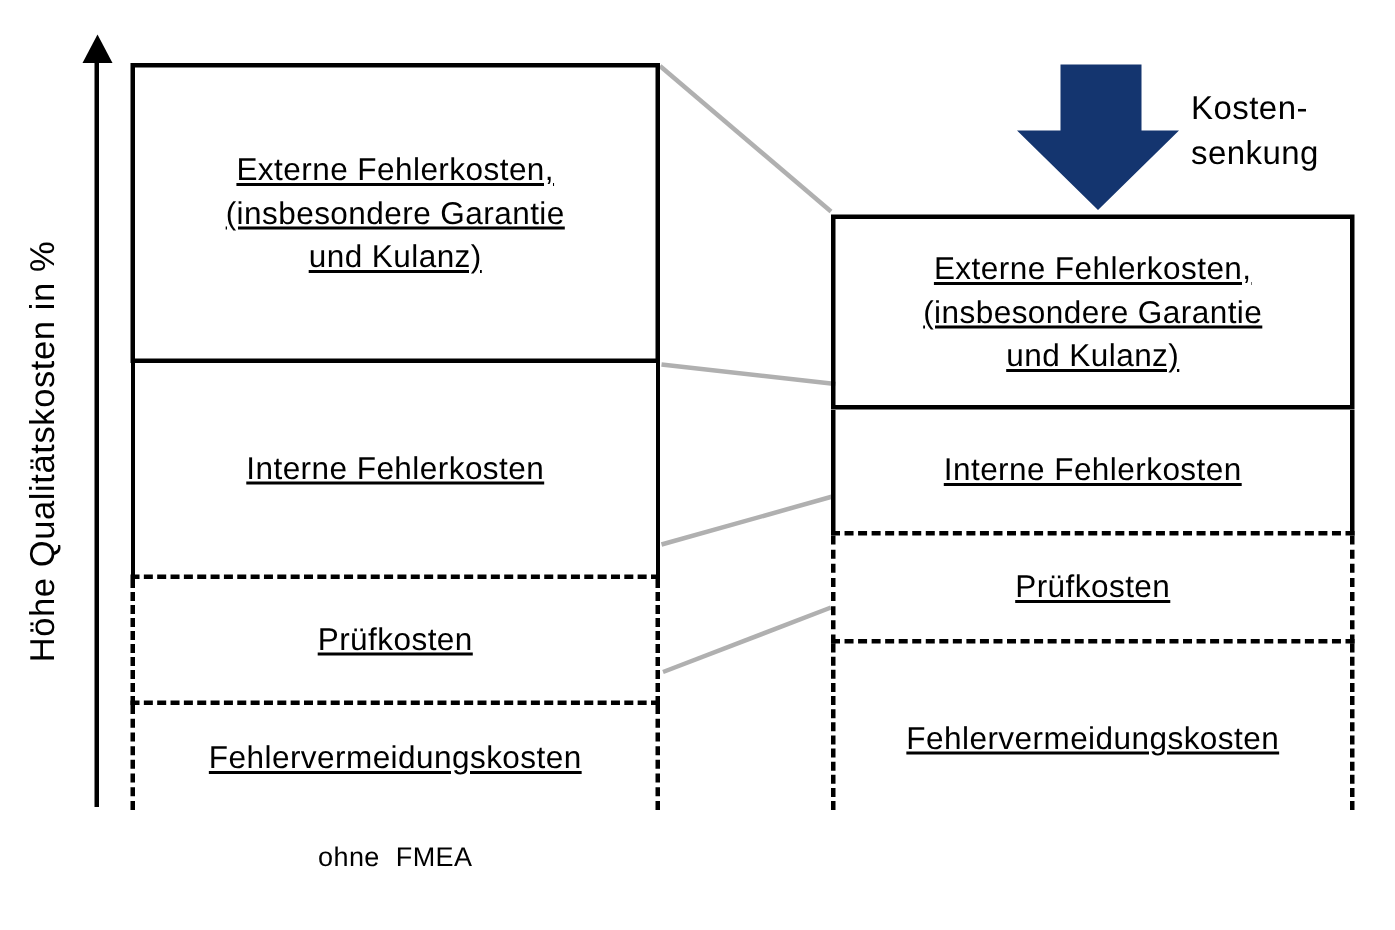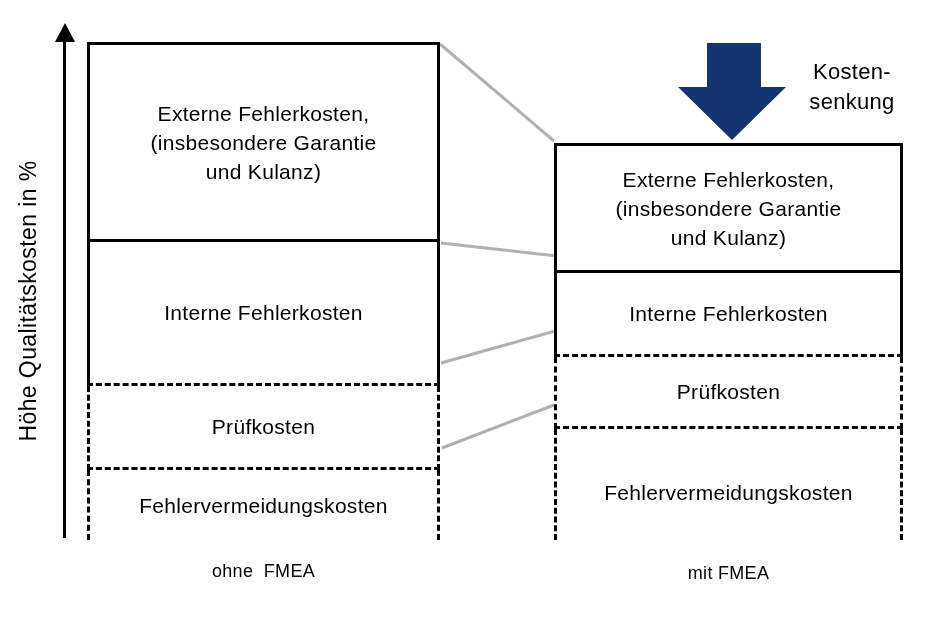--- a/index.html
+++ b/index.html
@@ -46,21 +46,21 @@
     position: absolute;
     box-sizing: border-box;
     display: flex;
     align-items: center;
     justify-content: center;
     text-align: center;
     font-size: 21px;
     line-height: 29px;
     letter-spacing: 0.3px;
   }
-  .box .lbl { white-space: pre-wrap; }
+  .box .lbl { white-space: pre-wrap; text-decoration: underline; }
   .b-solid        { border: 3px solid #000; }
   .b-solid-mid    { border: 3px solid #000; border-top: none; border-bottom: 3px dashed #000; align-items: center; }
   .b-dash-mid     { border: 3px dashed #000; border-top: none; }
   .b-dash-open    { border-left: 3px dashed #000; border-right: 3px dashed #000; border-top: none; border-bottom: none; }
 
   
   .ohne-externe { left: 87px;  top: 42px;  width: 353px; height: 200px; }
   .ohne-interne { left: 87px;  top: 242px; width: 353px; height: 144px; }
   .ohne-pruef   { left: 87px;  top: 386px; width: 353px; height: 84px;  }
   .ohne-fehler  { left: 87px;  top: 470px; width: 353px; height: 70px;  }
@@ -78,21 +78,21 @@
     letter-spacing: 0.3px;
     white-space: pre-wrap;
   }
   .col-label.ohne { left: 87px;  top: 561px; width: 353px; }
   .col-label.mit  { left: 554px; top: 563px; width: 349px; }
 
   .annotation {
     position: absolute;
     left: 794px; top: 57px;
     width: 116px;
-    text-align: center;
+    text-align: left;
     font-size: 22px;
     line-height: 30px;
     letter-spacing: 0.3px;
   }
   .annotation span { display: block; }
 </style>
 </head>
 <body>
 
 <div class="canvas">
@@ -132,20 +132,19 @@
   </div>
   <div class="box b-solid-mid mit-interne">
     <span class="lbl">Interne Fehlerkosten</span>
   </div>
   <div class="box b-dash-mid mit-pruef">
     <span class="lbl">Prüfkosten</span>
   </div>
   <div class="box b-dash-open mit-fehler">
     <span class="lbl">Fehlervermeidungskosten</span>
   </div>
-  <div class="col-label mit">mit FMEA</div>
 
   <div class="annotation">
     <span>Kosten-</span>
     <span>senkung</span>
   </div>
 
 </div>
 
 </body></html>

